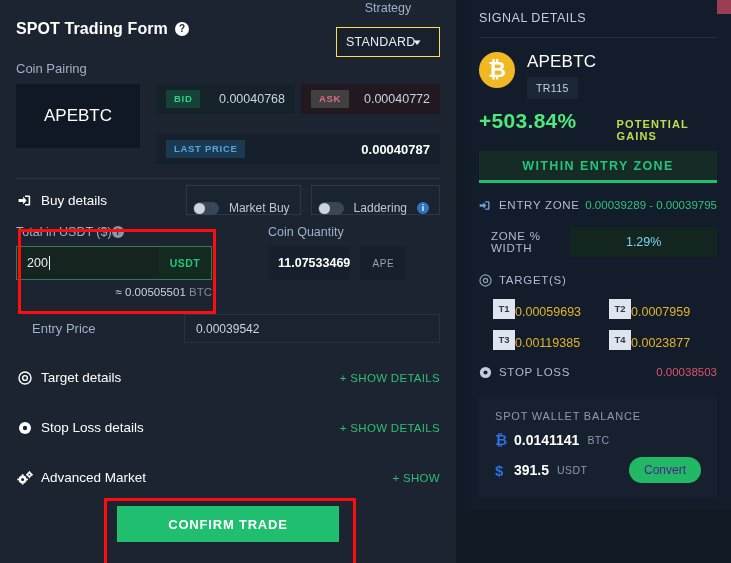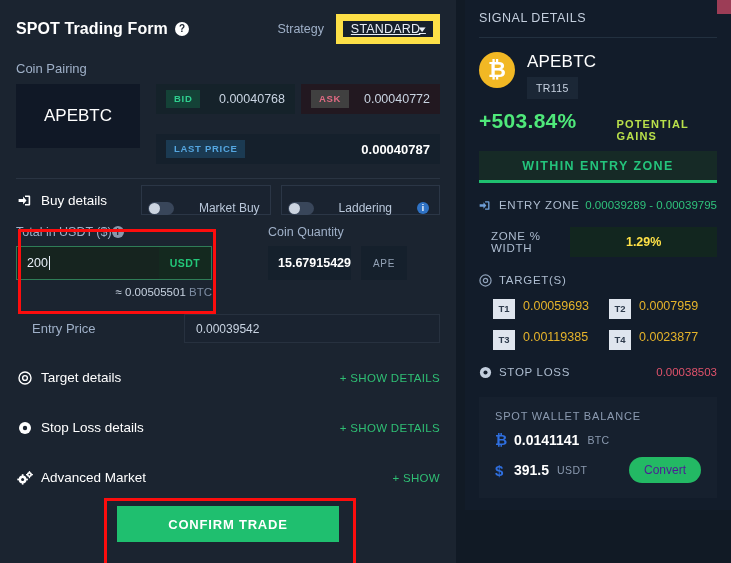--- a/index.html
+++ b/index.html
@@ -35,32 +35,31 @@
     letter-spacing: .1px;
   }
   .help-icon {
     width: 14px; height: 14px; border-radius: 50%;
     background: #ffffff; color: #1b2430;
     font-size: 10px; font-weight: bold;
     display: inline-flex; align-items: center; justify-content: center;
     margin-left: 7px; line-height: 1;
   }
   .strategy-wrap {
-    margin-left: auto; display: flex; align-items: center; gap: 12px;
+    margin-left: auto; display: flex; align-items: center; gap: 12px; flex-direction: column;
   }
   .strategy-label { font-size: 12.5px; color: #9fb0c8; }
   .strategy-select {
     width: 104px; height: 30px;
-    border: 7px solid #fde047;
+    border: 1px solid #fde047;
     background: #17202c;
-    display: flex; align-items: center; justify-content: flex-end;
+    display: flex; align-items: center; justify-content: flex-start;
     padding: 0 8px 0 9px;
     font-size: 12.5px; color: #e9eef5;
     letter-spacing: .2px;
-    text-decoration: underline;
   }
   .chev { font-size: 9px; color: #e9eef5; transform: scaleX(1.5); }
 
   .section-label {
     font-size: 13px; color: #9fb0c8; margin-top: 9px; margin-bottom: 8px;
   }
 
   
   .pair-row { display: flex; gap: 16px; }
   .pair-box {
@@ -95,21 +94,21 @@
 
   
   .buy-head {
     display: flex; align-items: center; height: 38px; margin-top: 2px;
   }
   .row-icon { width: 18px; display: inline-flex; justify-content: center; color: #fff; }
   .row-title { font-size: 13.5px; color: #ffffff; margin-left: 7px; }
   .toggles { margin-left: auto; display: flex; gap: 10px; }
   .toggle-box {
     border: 1px solid #2b3646; background: #1a2330;
-    height: 30px; display: flex; align-items: center; gap: 25px;
+    height: 30px; display: flex; align-items: center; gap: 10px;
     padding: 16px 10px 0 6px;
   }
   .switch {
     width: 26px; height: 13px; border-radius: 7px;
     background: #39465a; position: relative;
   }
   .switch::after {
     content: ""; position: absolute; left: 1px; top: 1px;
     width: 11px; height: 11px; border-radius: 50%; background: #ccd4e0;
   }
@@ -244,31 +243,31 @@
     line-height: 1.45;
   }
   .kv-val.red { color: #e0526b; }
   .zone-width-row {
     display: flex; align-items: center; height: 30px; margin-top: 13px;
   }
   .zone-width-key { font-size: 11.5px; color: #aebdd0; letter-spacing: .7px; padding-left: 12px; }
   .zone-width-val {
     margin-left: auto; background: #12261f; height: 30px; width: 175px;
     display: flex; align-items: center; justify-content: center;
-    font-size: 12.5px; font-weight: bold; color: #fde047;
+    font-size: 12.5px; font-weight: normal; color: #7dd3fc;
   }
   .targets-head {
     display: flex; align-items: center; gap: 7px;
     font-size: 11.5px; color: #aebdd0; letter-spacing: .7px; margin-top: 17px;
   }
   .targets-grid {
     display: grid; grid-template-columns: 1fr 1fr;
     row-gap: 11px; column-gap: 8px; margin-top: 12px; padding-left: 14px;
   }
-  .target-item { display: flex; align-items: flex-start; gap: 8px; }
+  .target-item { display: flex; align-items: flex-end; gap: 0; }
   .t-badge {
     width: 22px; height: 20px; background: #dfe5ee; color: #2d3a4b;
     font-size: 9.5px; font-weight: bold;
     display: flex; align-items: center; justify-content: center;
   }
   .t-val { font-size: 12.5px; color: #e5b32b; }
 
   .wallet-card {
     margin-top: 17px; background: #16202e; padding: 13px 16px 15px 16px;
   }
@@ -365,21 +364,21 @@
         <div class="approx">
           <span>≈</span>
           <span>0.00505501</span>
           <span class="u">BTC</span>
         </div>
       </div>
       <div class="qty-col">
         <div class="field-label">Coin Quantity</div>
         <div style="display:flex;">
           <div class="qty-box">
-            <span class="qty-val">15.67915429</span>
+            <span class="qty-val">11.07533469</span>
           </div>
           <div class="qty-unit">APE</div>
         </div>
       </div>
     </div>
 
     <div class="entry-row">
       <span class="entry-label">Entry Price</span>
       <div class="entry-box">0.00039542</div>
     </div>

